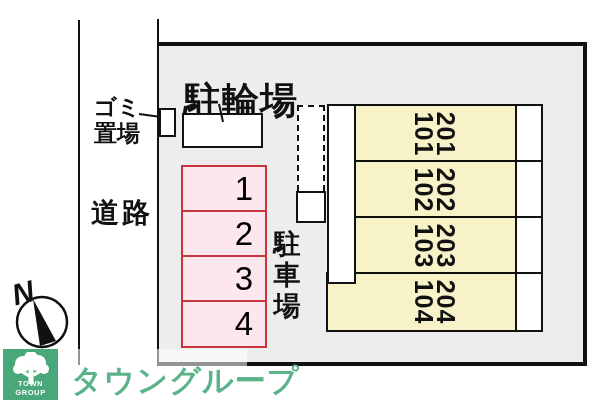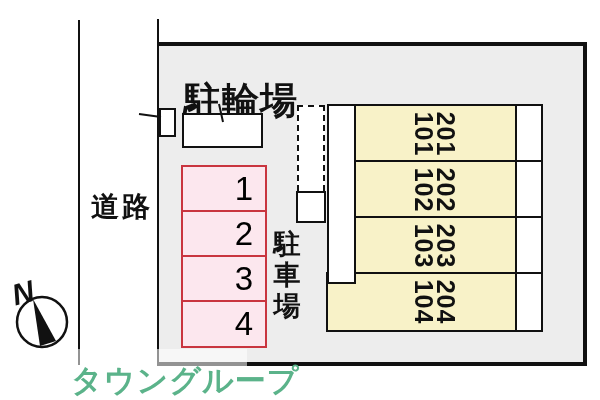--- a/index.html
+++ b/index.html
@@ -13,21 +13,21 @@
   .line-a{left:78px;top:20px;height:345px;}
   .line-b{left:157px;top:19px;height:346px;}
   
   .property{
     position:absolute;left:157px;top:42px;width:430px;height:324px;
     background:#ededed;box-sizing:border-box;
     border-top:4px solid #111;border-right:4px solid #111;border-bottom:4px solid #111;border-left:2px solid #111;
   }
   
   .jp{font-weight:600;color:#111;}
-  .lbl-road{left:91px;top:188px;font-size:28px;letter-spacing:3px;}
+  .lbl-road{left:91px;top:194px;font-size:28px;letter-spacing:3px;}
   .lbl-garbage{left:88px;top:94px;width:58px;text-align:center;font-size:23px;line-height:26px;}
   .lbl-bike{left:184px;top:76px;font-size:37px;letter-spacing:1px;}
   .lbl-parking{left:272px;top:229px;width:30px;text-align:center;font-size:27px;line-height:31px;}
   
   .garbage-box{left:159px;top:108px;width:17px;height:29px;background:#fff;border:2.5px solid #111;box-sizing:border-box;}
   .bike-rect{left:182px;top:113px;width:81px;height:35px;background:#fff;border:2px solid #111;box-sizing:border-box;}
   .dashed-rect{left:297px;top:105px;width:28px;height:86px;background:#fff;box-sizing:border-box;
     border-left:2px dashed #111;border-top:2px dashed #111;border-right:2px dashed #111;}
   .entry-box{left:296px;top:191px;width:30px;height:32px;background:#fff;border:2.5px solid #111;box-sizing:border-box;}
   .corridor{left:327px;top:104px;width:29px;height:180px;background:#fff;border:2px solid #111;box-sizing:border-box;}
@@ -77,20 +77,24 @@
 </head>
 <body>
 
 <div class="stage">
 
   <div class="road-line line-a"></div>
   <div class="road-line line-b"></div>
 
   <div class="property"></div>
 
+  <div class="abs jp lbl-garbage">
+    <div>ゴミ</div>
+    <div>置場</div>
+  </div>
   <div class="abs jp lbl-road">道路</div>
 
   <div class="abs garbage-box"></div>
   <div class="abs jp lbl-bike">駐輪場</div>
   <div class="abs bike-rect"></div>
 
   <div class="stall" style="top:165px">
     <span class="stall-num">1</span>
   </div>
   <div class="stall" style="top:210px">
@@ -154,15 +158,30 @@
     <line x1="139" y1="114" x2="161" y2="117" stroke="#111" stroke-width="2"></line>
     <line x1="219" y1="104" x2="223" y2="122" stroke="#111" stroke-width="2"></line>
     <g>
       <text x="12" y="303" font-size="30" font-weight="bold" font-style="italic" transform="rotate(-15 24 292)" fill="#111">N</text>
       <circle cx="42" cy="322" r="25" fill="none" stroke="#111" stroke-width="2.5"></circle>
       <polygon points="33,299 56,341 40,346" fill="#111"></polygon>
     </g>
   </svg>
 
   <div class="band"></div>
+  <div class="logo-square">
+    <svg width="40" height="34" viewBox="0 0 40 34">
+      <g fill="#ffffff">
+        <circle cx="12" cy="12" r="8"></circle>
+        <circle cx="27" cy="11" r="8"></circle>
+        <circle cx="20" cy="6" r="7"></circle>
+        <circle cx="7" cy="17" r="5"></circle>
+        <circle cx="33" cy="17" r="5"></circle>
+        <rect x="17.5" y="14" width="5" height="18" rx="1"></rect>
+        <rect x="10" y="20" width="10" height="3.5" rx="1.5" transform="rotate(30 15 21)"></rect>
+        <rect x="21" y="19" width="10" height="3.5" rx="1.5" transform="rotate(-30 26 20)"></rect>
+      </g>
+    </svg>
+    <div class="logo-text">TOWN GROUP</div>
+  </div>
   <div class="brand-name">タウングループ</div>
 
 </div>
 
 </body></html>

